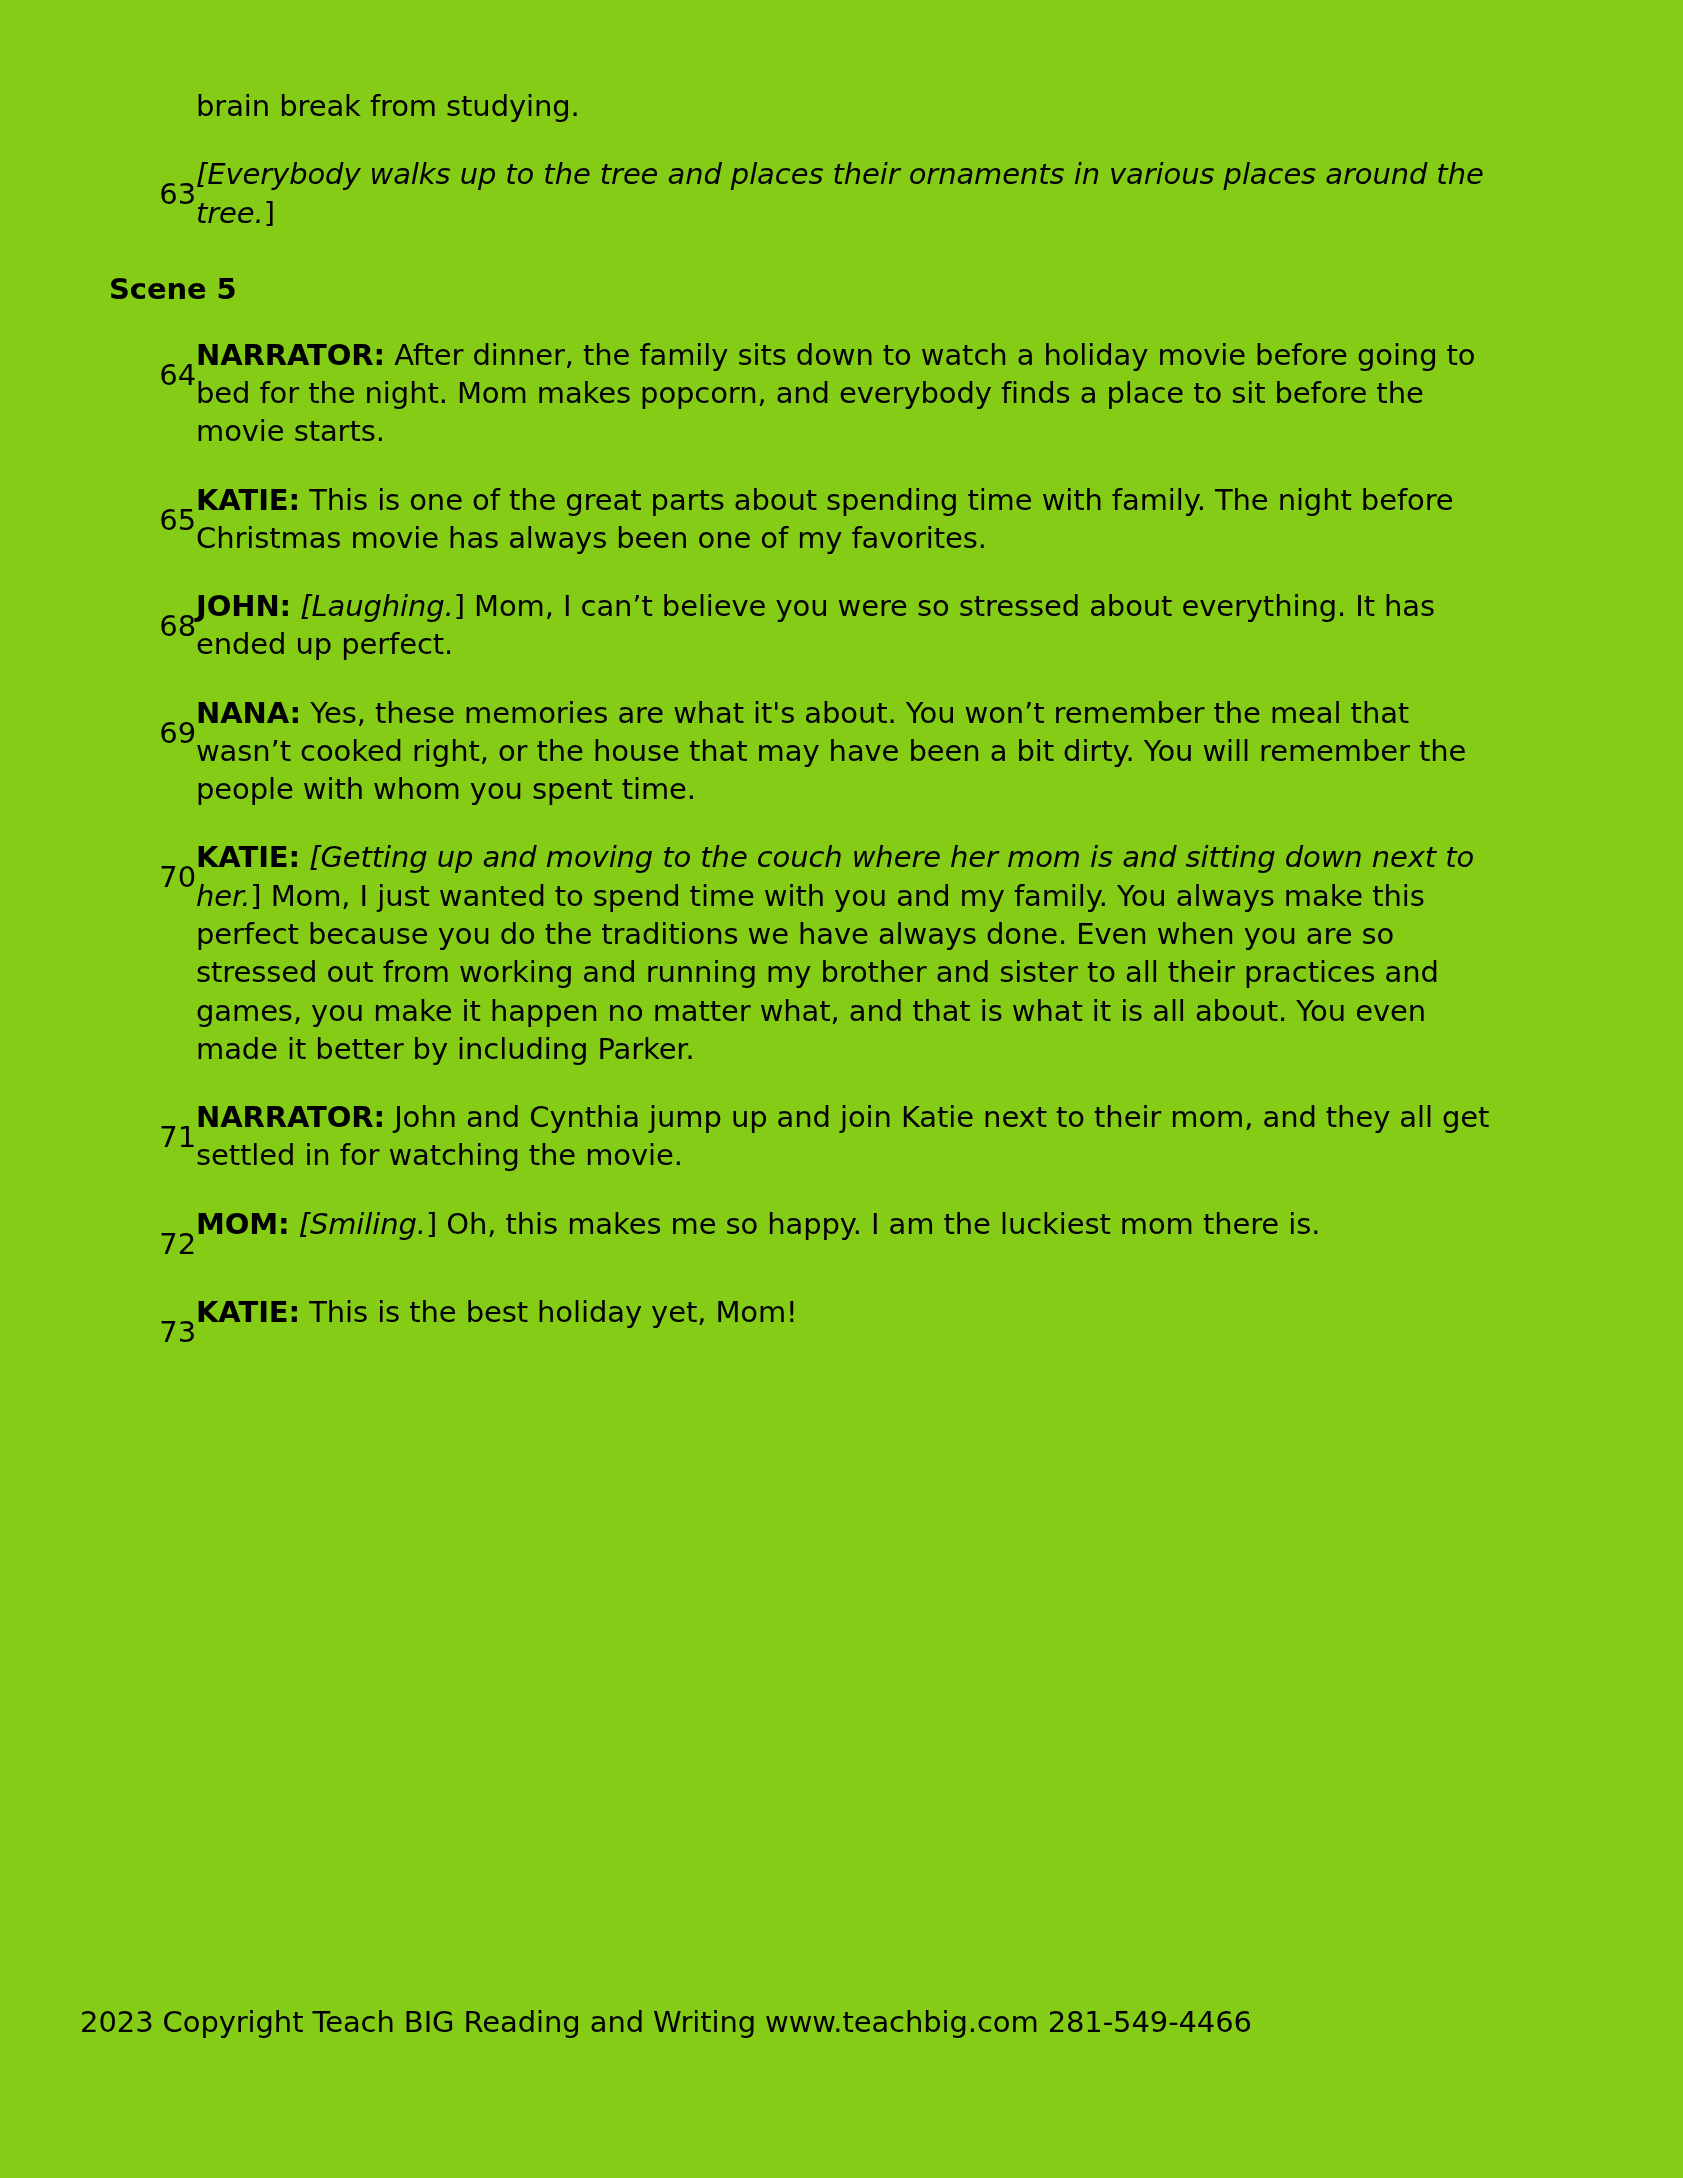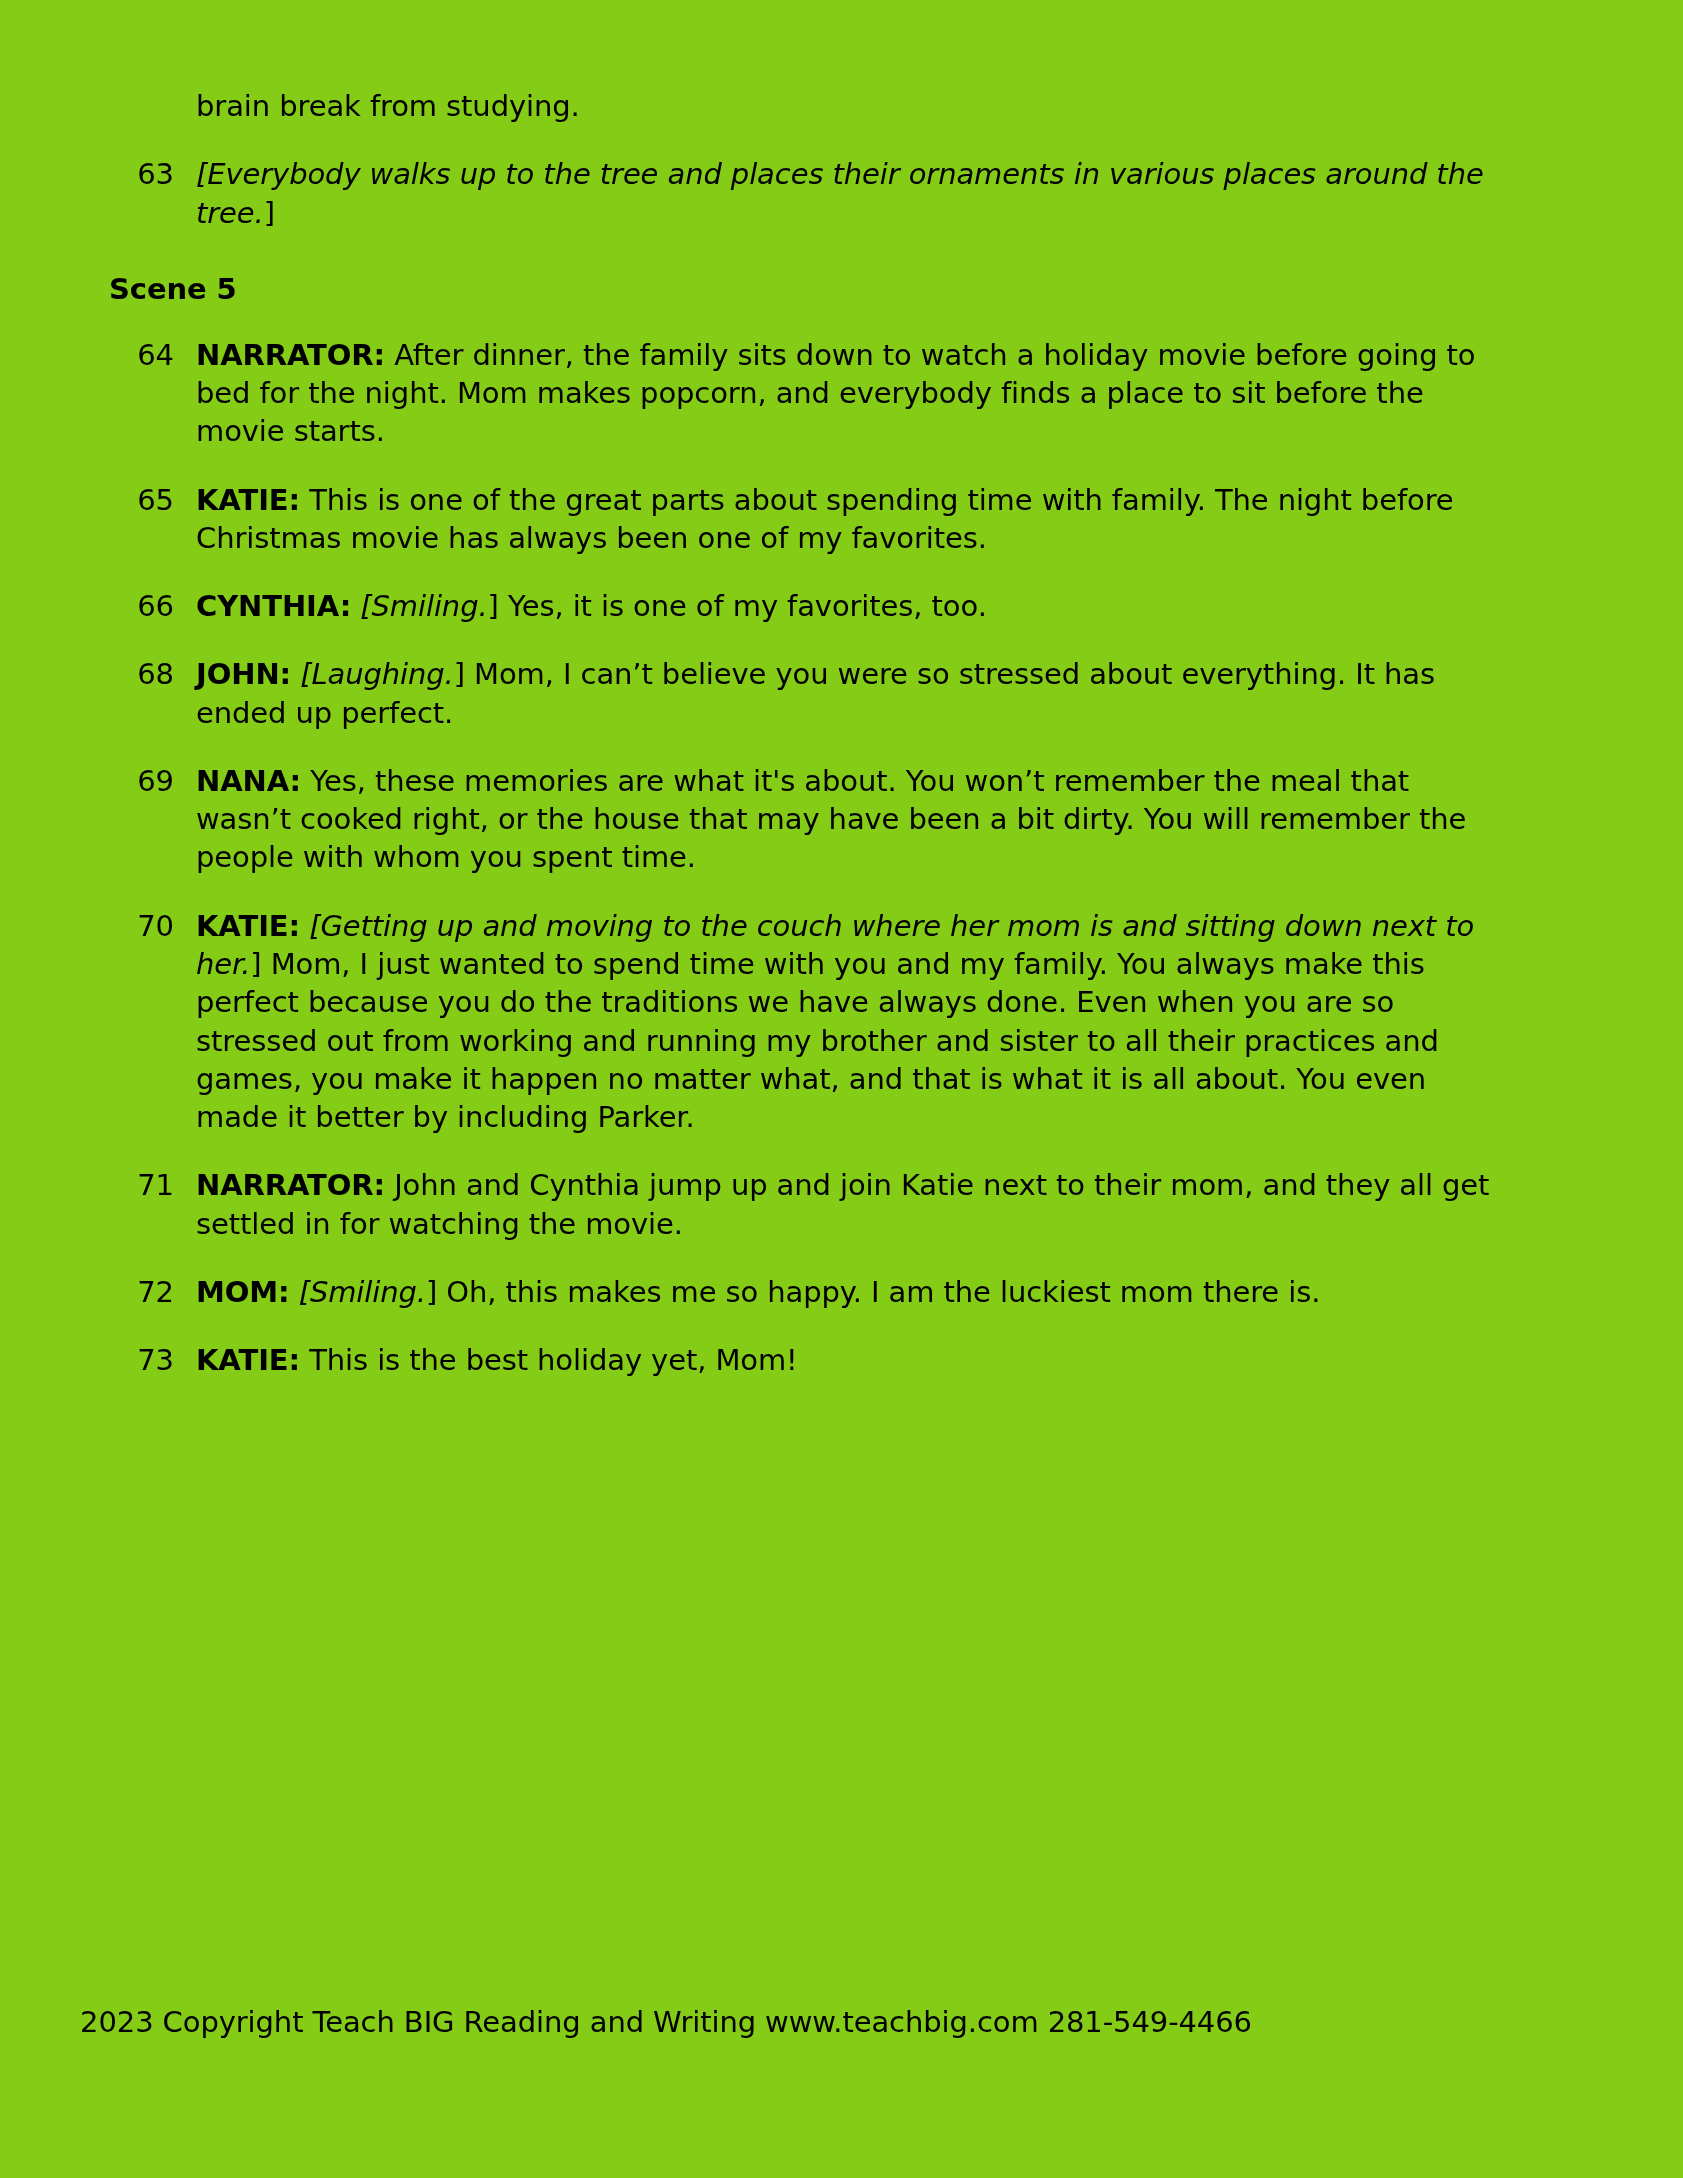--- a/index.html
+++ b/index.html
@@ -45,23 +45,24 @@
     align-items: flex-start;
     margin-top: 30px;
   }
 
   .line-num {
     width: 87px;
     flex: 0 0 87px;
     font-size: 29px;
     line-height: 1.32;
     letter-spacing: -0.1px;
-    text-align: center;
+    text-align: right;
     padding-left: 6px;
     box-sizing: border-box;
+    margin-top: 20px;
   }
 
   .line-text {
     flex: 1 1 auto;
     font-size: 29px;
     line-height: 1.32;
     letter-spacing: -0.1px;
     text-align: left;
     word-spacing: 0px;
   }
@@ -111,24 +112,20 @@
     <div class="line-block">
       <div class="line-num">64</div>
       <div class="line-text"><span class="speaker">NARRATOR:</span><span> After dinner, the family sits down to watch a holiday movie before going to bed for the night.  Mom makes popcorn, and everybody finds a place to sit before the movie starts.</span></div>
     </div>
 
     <div class="line-block">
       <div class="line-num">65</div>
       <div class="line-text"><span class="speaker">KATIE:</span><span> This is one of the great parts about spending time with family.  The night before Christmas movie has always been one of my favorites.</span></div>
     </div>
 
-    <div class="line-block">
-      <div class="line-num">66</div>
-      <div class="line-text"><span class="speaker">CYNTHIA:</span><span class="stage"> [Smiling.</span><span>]</span><span> Yes, it is one of my favorites, too.</span></div>
-    </div>
 
 
     <div class="line-block">
       <div class="line-num">68</div>
       <div class="line-text"><span class="speaker">JOHN:</span><span class="stage"> [Laughing.</span><span>]</span><span> Mom, I can’t believe you were so stressed about everything.  It has ended up perfect.</span></div>
     </div>
 
     <div class="line-block">
       <div class="line-num">69</div>
       <div class="line-text"><span class="speaker">NANA:</span><span> Yes, these memories are what it's about.  You won’t remember the meal that wasn’t cooked right, or the house that may have been a bit dirty.  You will remember the people with whom you spent time.</span></div>

